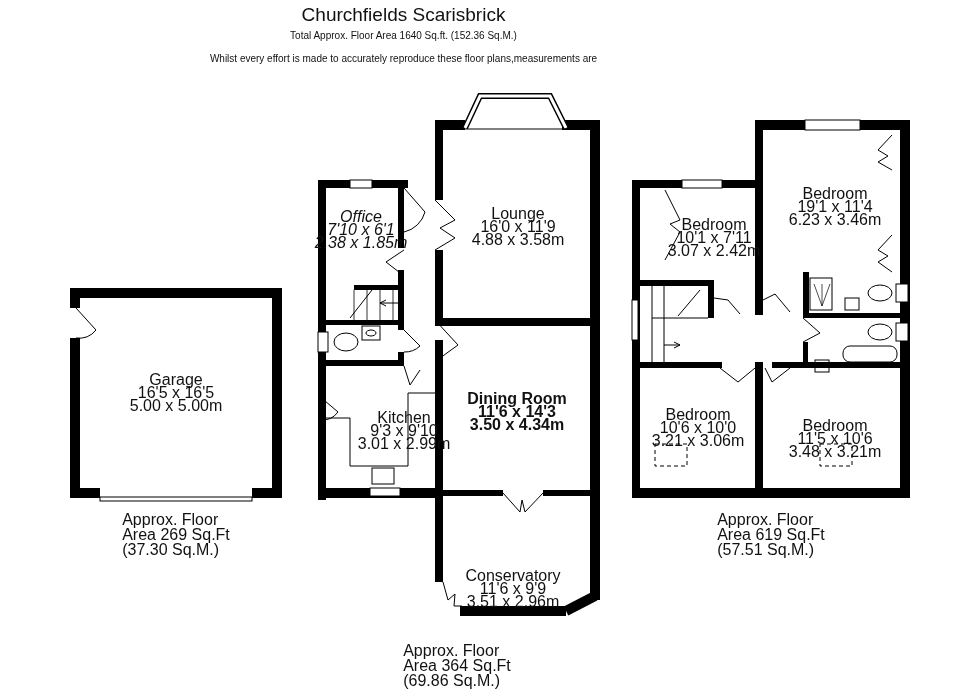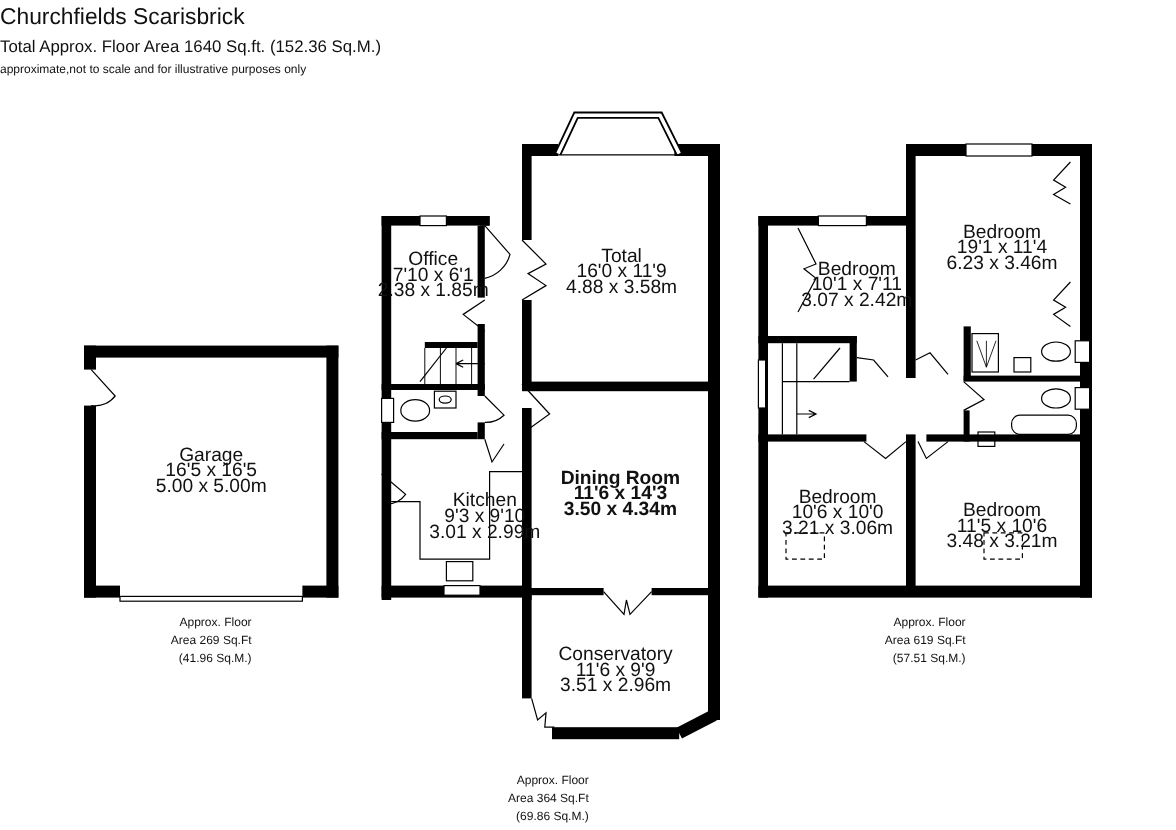--- a/index.html
+++ b/index.html
@@ -1,33 +1,33 @@
 <!DOCTYPE html>
 <html><head>
 <meta charset="utf-8">
 <style>
   html, body { margin: 0; padding: 0; background: #ffffff; }
   body { width: 980px; height: 692px; position: relative; overflow: hidden; font-family: "Liberation Sans", sans-serif; color: #111; }
-  .hdr { position: absolute; left: 0; width: 807px; text-align: left; }
+  .hdr { position: absolute; left: 0; width: 807px; text-align: center; }
   .title { top: 4px; font-size: 19px; }
-  .subtitle { top: 30px; font-size: 14px; }
+  .subtitle { top: 30px; font-size: 10px; }
   .disclaimer { top: 52px; font-size: 10px; line-height: 13px; }
   svg.plan { position: absolute; left: 0; top: 0; }
   .lbl { position: absolute; text-align: center; font-size: 16px; line-height: 13px; transform: translateX(-50%); white-space: nowrap; }
   .lbl span { display: block; }
-  .area { position: absolute; text-align: right; font-size: 10px; line-height: 15px; transform: translateX(-50%); white-space: nowrap; }
+  .area { position: absolute; text-align: left; font-size: 16px; line-height: 15px; transform: translateX(-50%); white-space: nowrap; }
   .area span { display: block; }
 </style>
 </head>
 <body>
 
 <div class="hdr title">Churchfields Scarisbrick</div>
 <div class="hdr subtitle">Total Approx. Floor Area 1640 Sq.ft. (152.36 Sq.M.)</div>
 <div class="hdr disclaimer">
-  <div>approximate,not to scale and for illustrative purposes only</div>
+  <div>Whilst every effort is made to accurately reproduce these floor plans,measurements are</div>
 </div>
 
 <svg class="plan" width="980" height="692" viewBox="0 0 980 692">
   <g fill="#000">
 
     <rect x="70" y="288" width="212" height="10"></rect>
     <rect x="70" y="288" width="10" height="20"></rect>
     <rect x="70" y="338" width="10" height="160"></rect>
     <rect x="272" y="288" width="10" height="210"></rect>
     <rect x="70" y="488" width="30" height="10"></rect>
@@ -155,44 +155,44 @@
 </svg>
 
 <div class="lbl" style="left:176px; top:373px;">
   <span>Garage</span>
   <span>16'5 x 16'5</span>
   <span>5.00 x 5.00m</span>
 </div>
 <div class="area" style="left:176px; top:512px;">
   <span>Approx. Floor</span>
   <span>Area 269 Sq.Ft</span>
-  <span>(41.96 Sq.M.)</span>
-</div>
-
-<div class="lbl" style="left:361px; top:210px;">
+  <span>(37.30 Sq.M.)</span>
+</div>
+
+<div class="lbl" style="left:361px; top:210px;font-style:italic;">
   <span>Office</span>
   <span>7'10 x 6'1</span>
   <span>2.38 x 1.85m</span>
 </div>
 <div class="lbl" style="left:518px; top:207px;">
-  <span>Total</span>
+  <span>Lounge</span>
   <span>16'0 x 11'9</span>
   <span>4.88 x 3.58m</span>
 </div>
 <div class="lbl" style="left:404px; top:411px;">
   <span>Kitchen</span>
   <span>9'3 x 9'10</span>
   <span>3.01 x 2.99m</span>
 </div>
 <div class="lbl" style="left:517px; top:392px;font-weight:bold;">
   <span>Dining Room</span>
   <span>11'6 x 14'3</span>
   <span>3.50 x 4.34m</span>
 </div>
-<div class="lbl" style="left:513px; top:539px;">
+<div class="lbl" style="left:513px; top:569px;">
   <span>Conservatory</span>
   <span>11'6 x 9'9</span>
   <span>3.51 x 2.96m</span>
 </div>
 <div class="area" style="left:457px; top:643px;">
   <span>Approx. Floor</span>
   <span>Area 364 Sq.Ft</span>
   <span>(69.86 Sq.M.)</span>
 </div>
 

